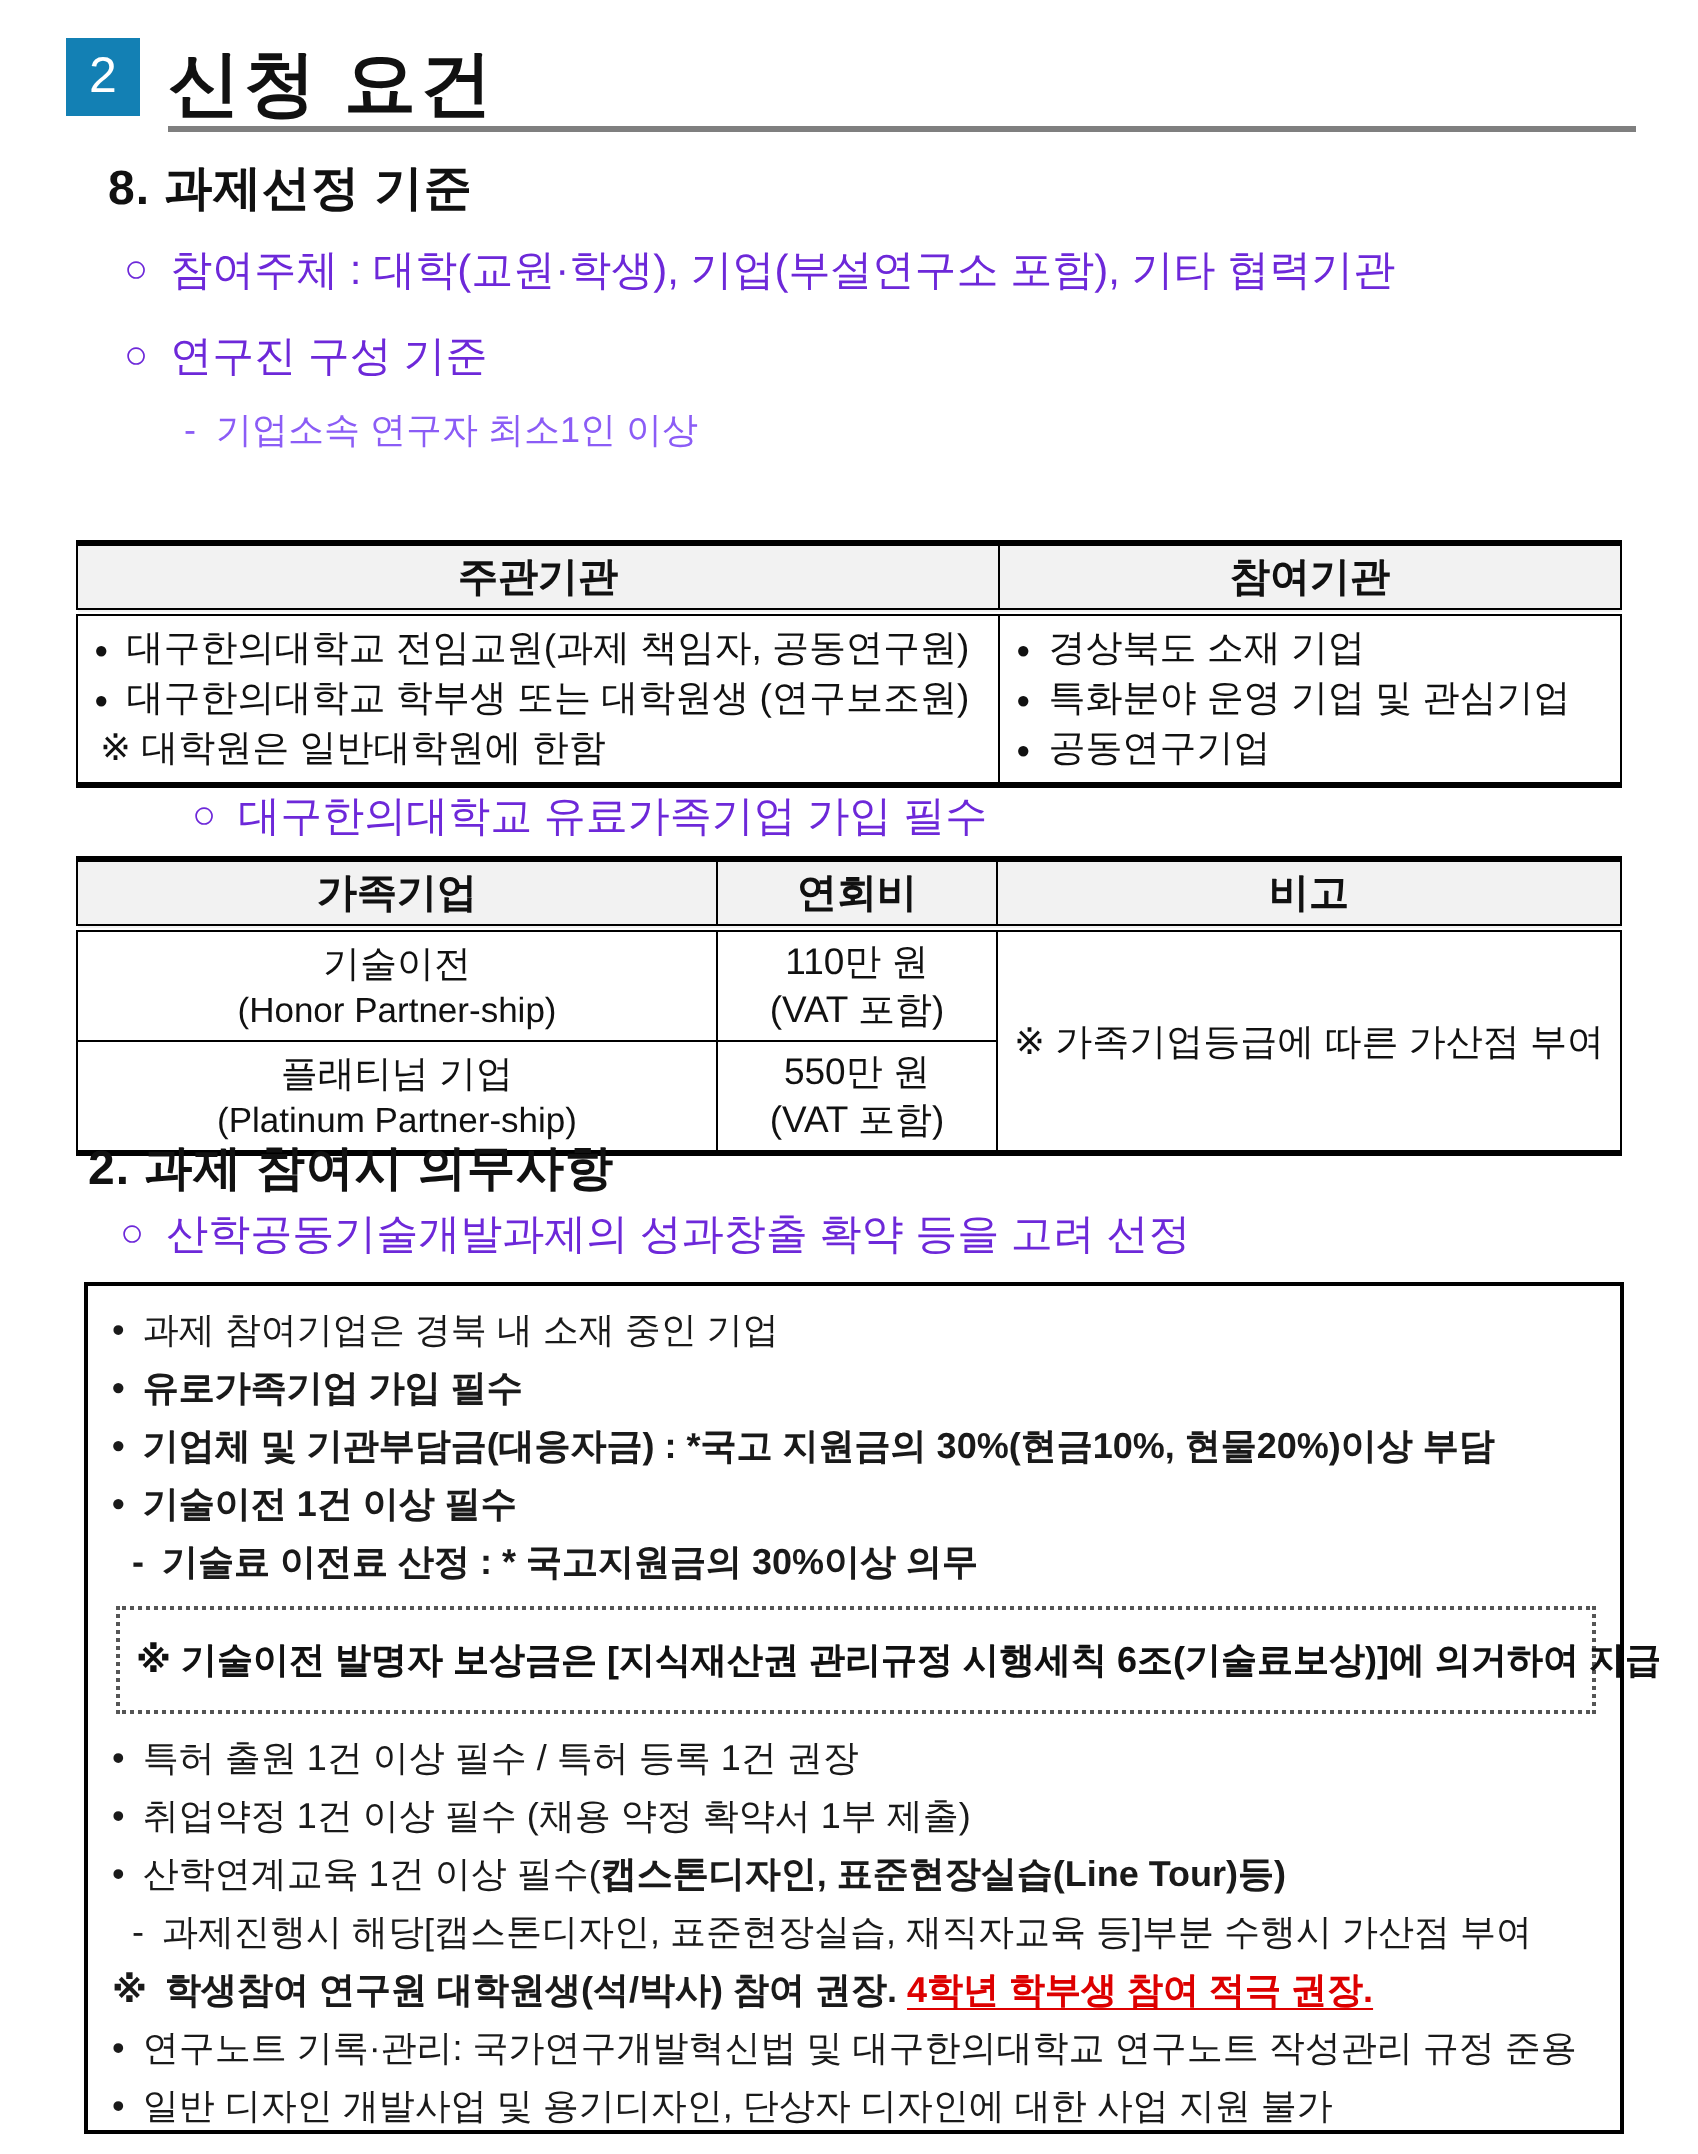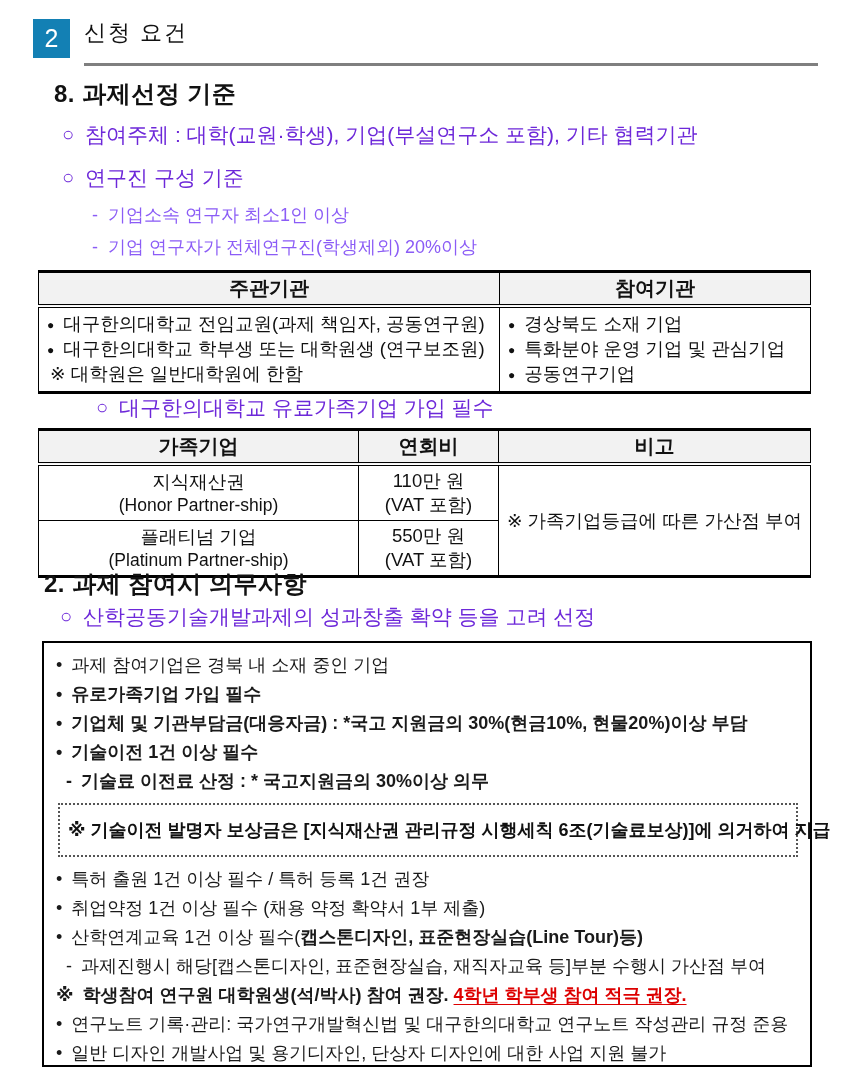--- a/index.html
+++ b/index.html
@@ -6,21 +6,21 @@
   .page{
     position:relative;width:849px;height:1077px;background:#fff;
     font-family:"Liberation Sans","DejaVu Sans",sans-serif;color:#111;overflow:hidden;
   }
   
   .badge{
     position:absolute;left:33px;top:19px;width:37px;height:39px;
     background:#1380b4;color:#fff;font-size:25px;
     display:flex;align-items:center;justify-content:center;
   }
-  .doc-title{position:absolute;left:84px;top:18px;margin:0;font-size:22px;font-weight:400;letter-spacing:2px;white-space:nowrap;}
+  .doc-title{position:absolute;left:84px;top:18px;margin:0;font-size:36px;font-weight:700;letter-spacing:2px;white-space:nowrap;}
   .title-rule{position:absolute;left:84px;top:63px;width:734px;height:3px;background:#7f7f7f;}
   
   .sec-h{position:absolute;margin:0;font-size:24px;font-weight:700;white-space:nowrap;letter-spacing:.5px;}
   #s1h{left:54px;top:78px;}
   #s2h{left:44px;top:568px;}
   
   .oline{position:absolute;font-size:21px;white-space:nowrap;color:#6d28d9;}
   .omark{display:inline-block;margin-right:11px;font-size:20px;position:relative;top:-1px;}
   
   .dline{position:absolute;font-size:18px;color:#8b5cf6;white-space:nowrap;}
@@ -73,23 +73,20 @@
   </div>
 
   <div class="oline" style="left:62px;top:164px;">
     <span class="omark">○</span><span>연구진 구성 기준</span>
   </div>
 
   <div class="dline" style="left:92px;top:203px;">
     <span class="dmark">-</span><span>기업소속 연구자 최소1인 이상</span>
   </div>
 
-  <div class="dline" style="left:92px;top:235px;">
-    <span class="dmark">-</span><span>기업 연구자가 전체연구진(학생제외) 20%이상</span>
-  </div>
 
   <table class="tbl" id="org-table">
     <colgroup>
         <col style="width:461px">
         <col style="width:311px">
       </colgroup>
     <thead>
       <tr>
         <th>주관기관</th>
         <th class="vdiv">참여기관</th>
@@ -141,21 +138,21 @@
     <thead>
       <tr>
         <th>가족기업</th>
         <th class="vdiv">연회비</th>
         <th class="vdiv">비고</th>
       </tr>
     </thead>
     <tbody>
       <tr>
         <td class="rowsep">
-          <div>지식재산권</div>
+          <div>기술이전</div>
           <div class="sub">(Honor Partner-ship)</div>
         </td>
         <td class="vdiv rowsep">
           <div>110만 원</div>
           <div>(VAT 포함)</div>
         </td>
         <td class="vdiv" rowspan="2">
           <span>※ 가족기업등급에 따른 가산점 부여</span>
         </td>
       </tr>

